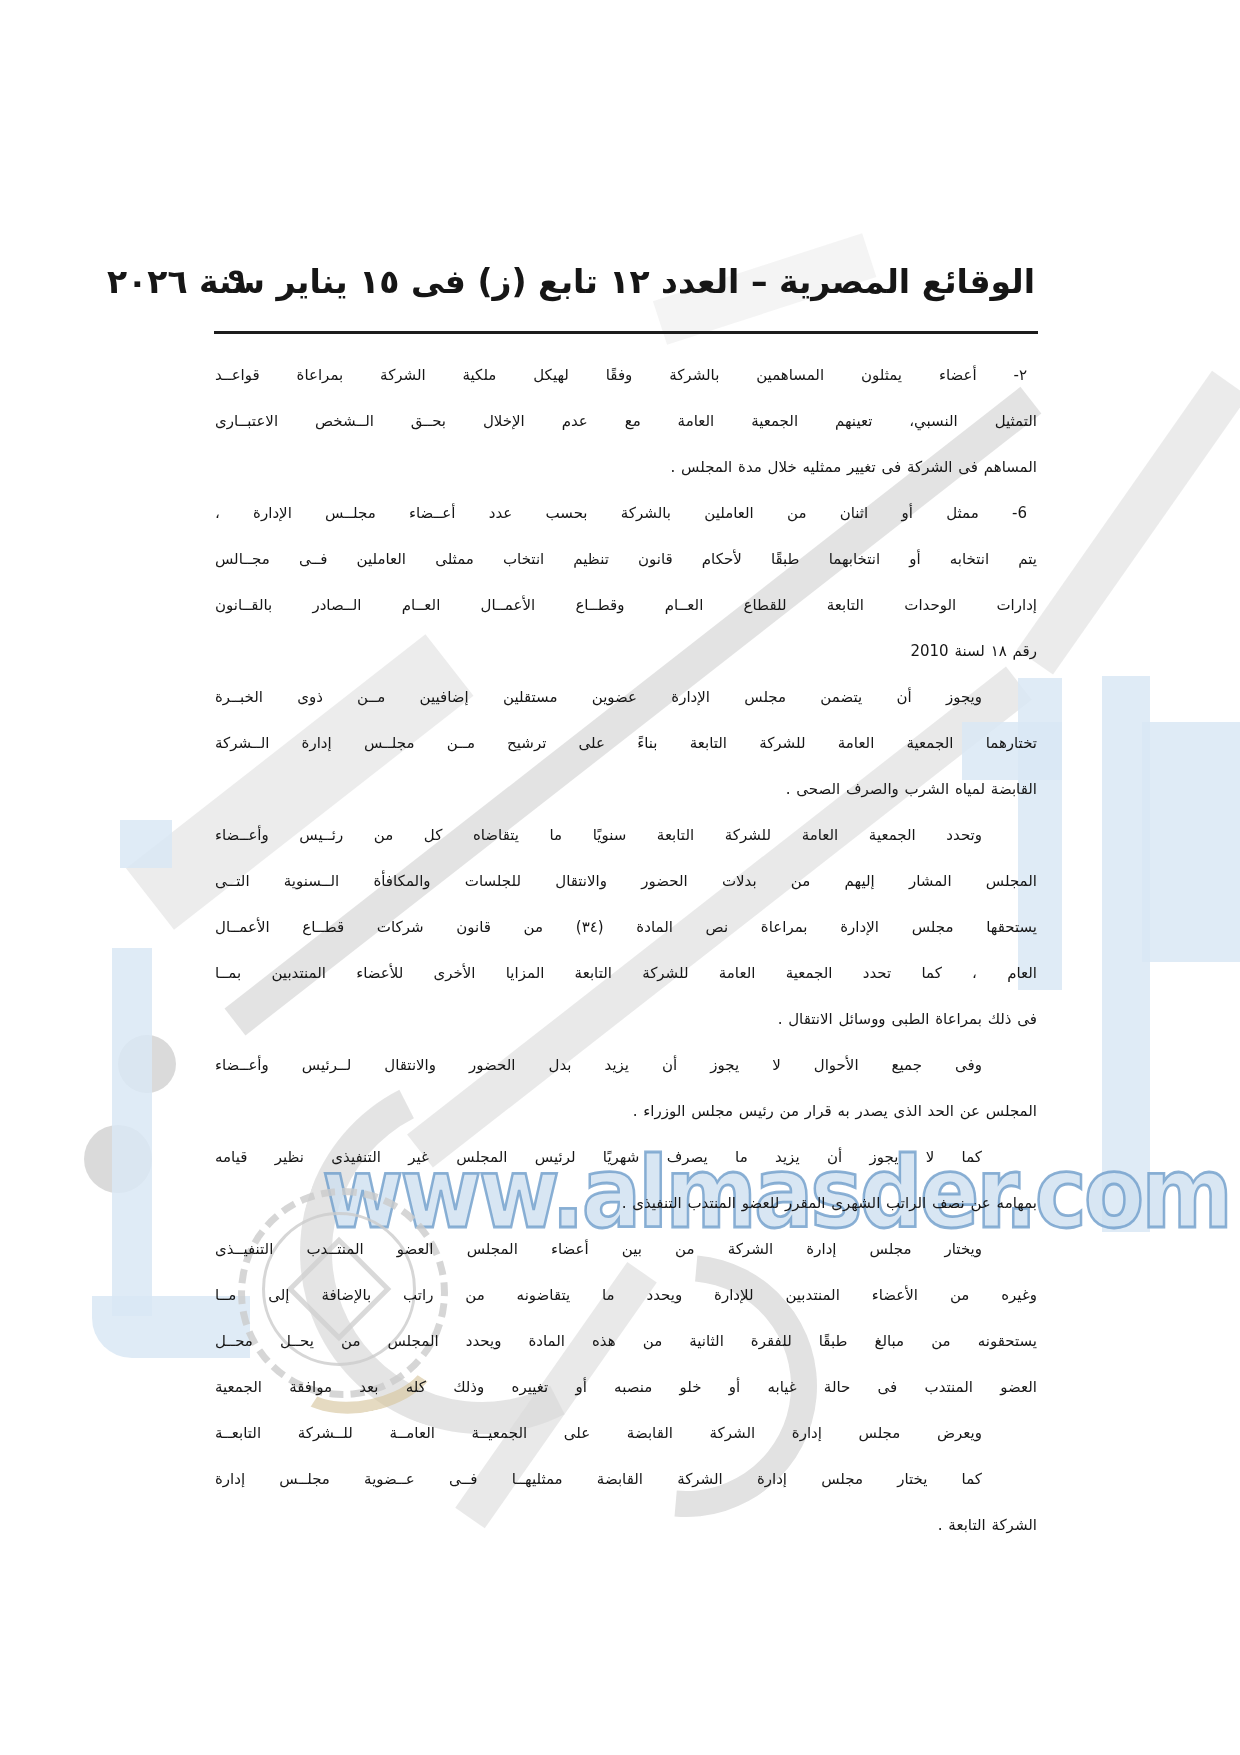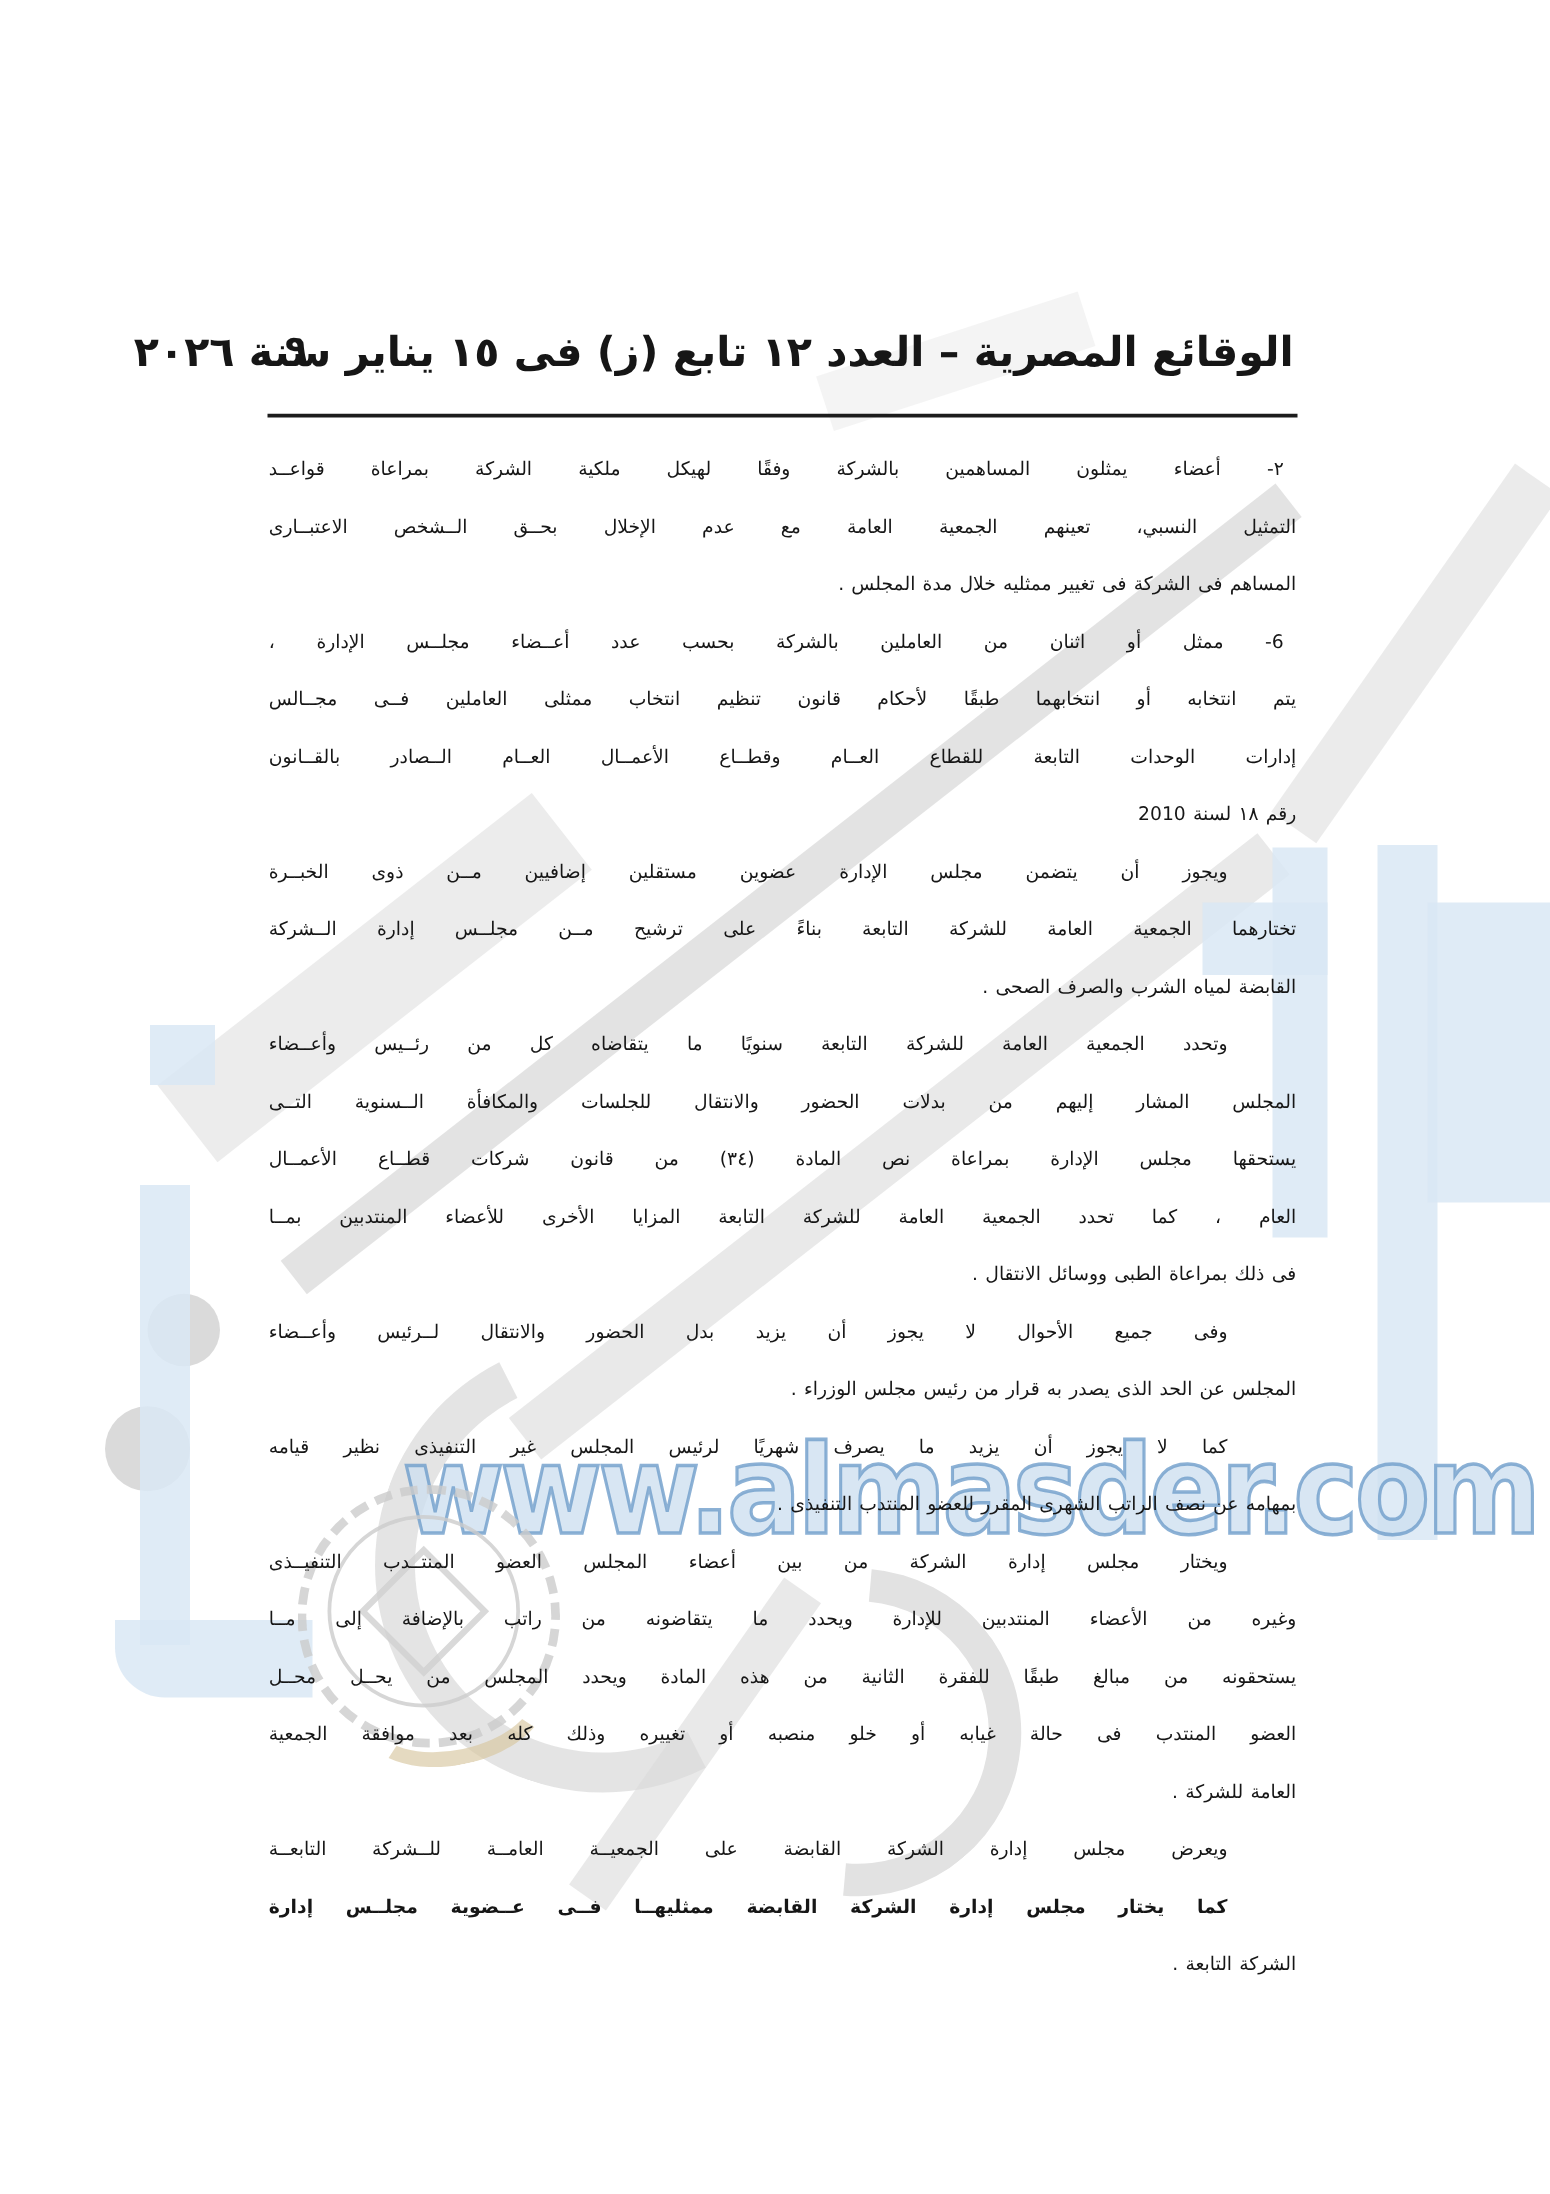--- a/index.html
+++ b/index.html
@@ -127,20 +127,19 @@
         <div class="line just">العام ، كما تحدد الجمعية العامة للشركة التابعة المزايا الأخرى للأعضاء المنتدبين بمــا</div>
         <div class="line last">فى ذلك بمراعاة الطبى ووسائل الانتقال .</div>
         <div class="line just" style="padding-right: 55px;">وفى جميع الأحوال لا يجوز أن يزيد بدل الحضور والانتقال لــرئيس وأعــضاء</div>
         <div class="line last">المجلس عن الحد الذى يصدر به قرار من رئيس مجلس الوزراء .</div>
         <div class="line just" style="padding-right: 55px;">كما لا يجوز أن يزيد ما يصرف شهريًا لرئيس المجلس غير التنفيذى نظير قيامه</div>
         <div class="line last">بمهامه عن نصف الراتب الشهرى المقرر للعضو المنتدب التنفيذى .</div>
         <div class="line just" style="padding-right: 55px;">ويختار مجلس إدارة الشركة من بين أعضاء المجلس العضو المنتــدب التنفيــذى</div>
         <div class="line just">وغيره من الأعضاء المنتدبين للإدارة ويحدد ما يتقاضونه من راتب بالإضافة إلى مــا</div>
         <div class="line just">يستحقونه من مبالغ طبقًا للفقرة الثانية من هذه المادة ويحدد المجلس من يحــل محــل</div>
         <div class="line just">العضو المنتدب فى حالة غيابه أو خلو منصبه أو تغييره وذلك كله بعد موافقة الجمعية</div>
-        <div class="line last">العامة للشركة .</div>
         <div class="line just" style="padding-right: 55px;">ويعرض مجلس إدارة الشركة القابضة على الجمعيــة العامــة للــشركة التابعــة</div>
-        <div class="line just" style="padding-right: 55px; font-weight: bold;">كما يختار مجلس إدارة الشركة القابضة ممثليهــا فــى عــضوية مجلــس إدارة</div>
+        <div class="line just" style="padding-right: 55px;">كما يختار مجلس إدارة الشركة القابضة ممثليهــا فــى عــضوية مجلــس إدارة</div>
         <div class="line last">الشركة التابعة .</div>
       </div>
   </div>
 
 </div>
 
 </body></html>

